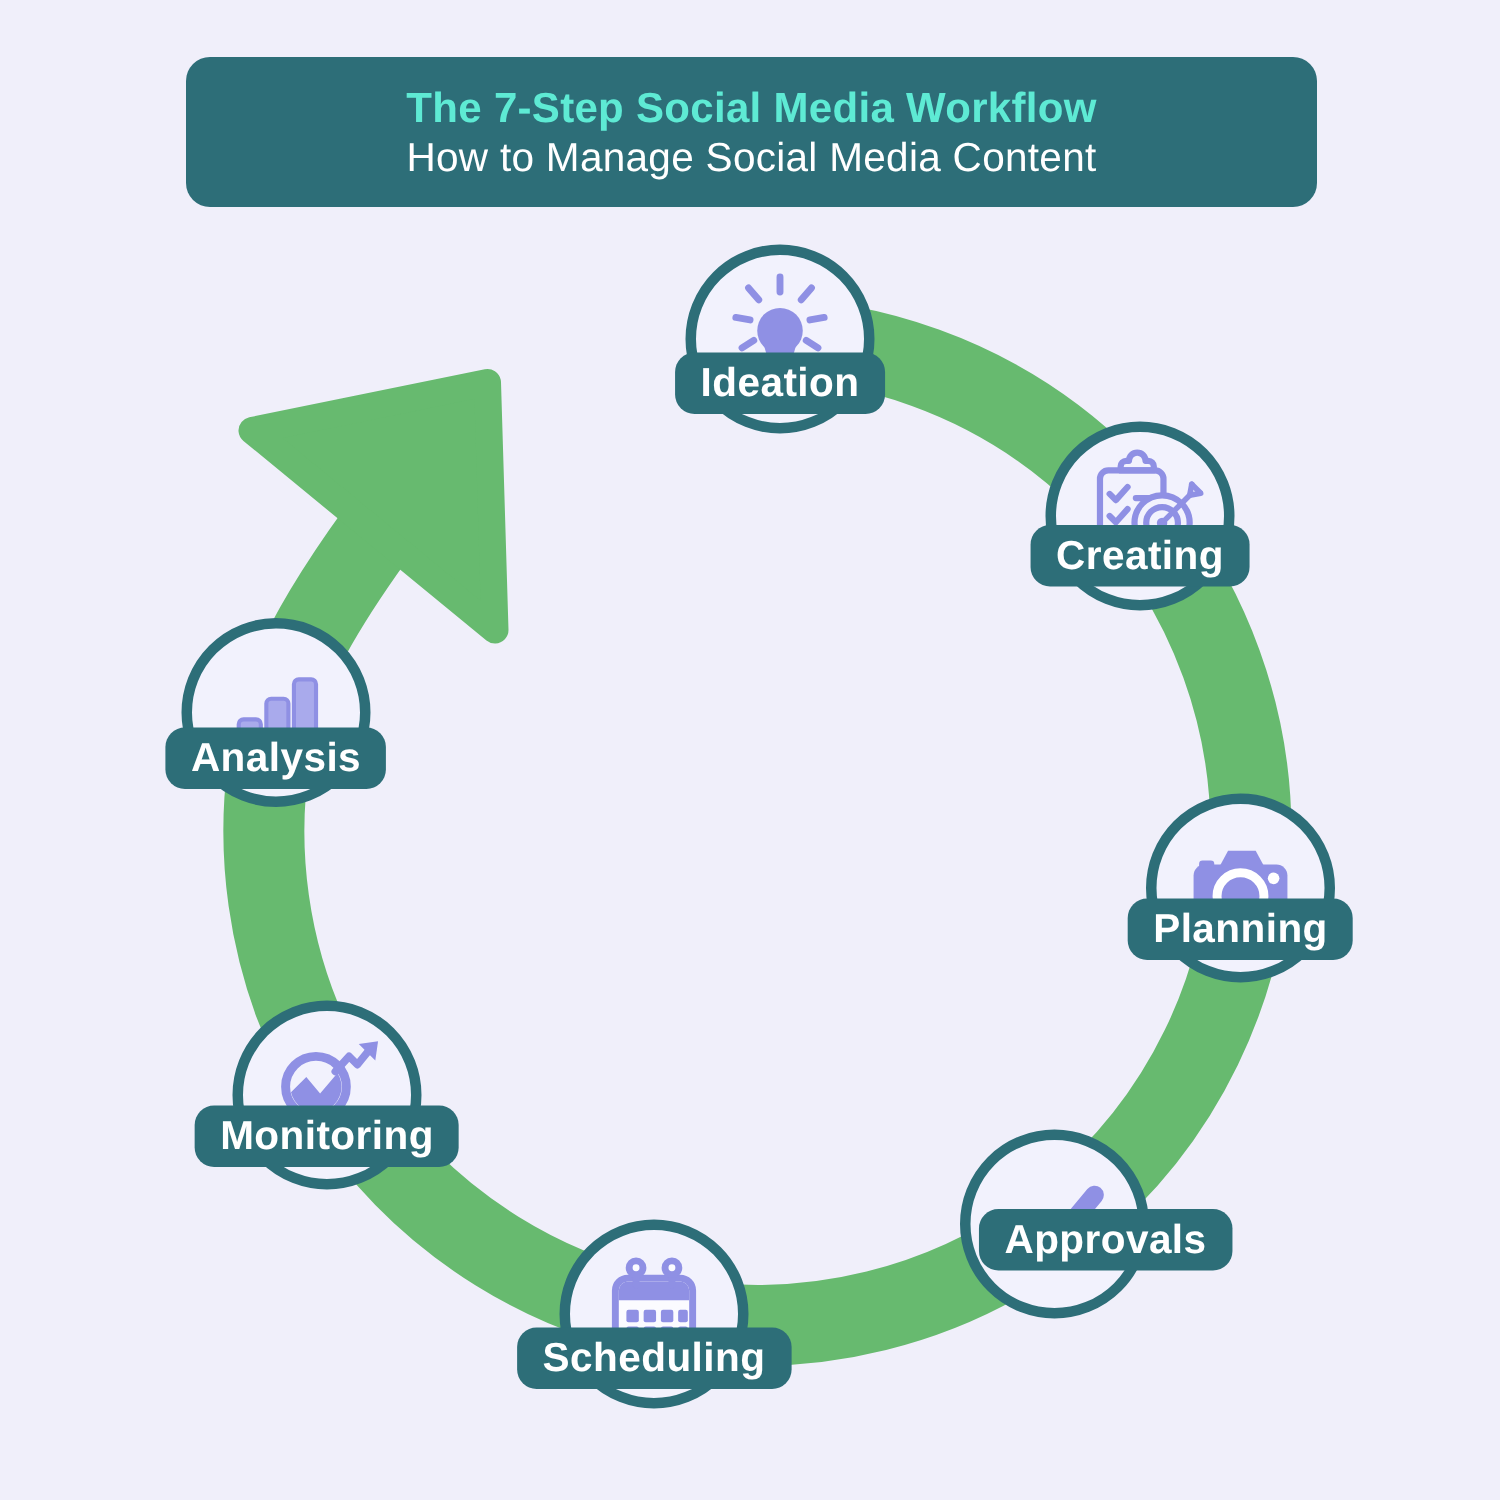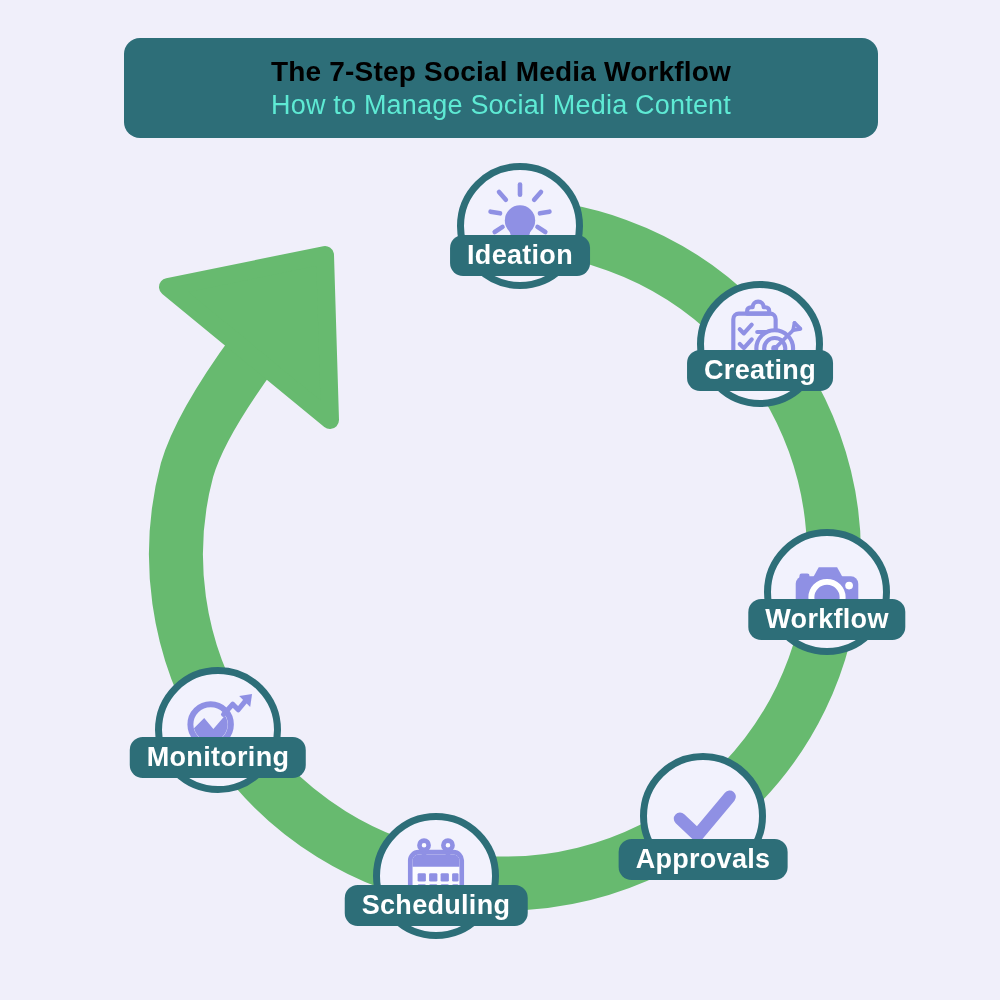--- a/index.html
+++ b/index.html
@@ -8,22 +8,22 @@
     background:#F0EFFA;
     font-family:"Liberation Sans","DejaVu Sans",sans-serif;
   }
   .arrow-svg{position:absolute;left:0;top:0;z-index:1;}
   .banner{
     position:absolute;left:124px;top:38px;width:754px;height:100px;
     background:#2D6E78;border-radius:16px;z-index:6;
     display:flex;flex-direction:column;align-items:center;justify-content:center;
     text-align:center;
   }
-  .banner .title{color:#000000;font-weight:bold;font-size:28px;line-height:34px;letter-spacing:.2px;}
-  .banner .subtitle{color:#5eead4;font-weight:400;font-size:27px;line-height:32px;letter-spacing:.2px;}
+  .banner .title{color:#5eead4;font-weight:bold;font-size:28px;line-height:34px;letter-spacing:.2px;}
+  .banner .subtitle{color:#ffffff;font-weight:400;font-size:27px;line-height:32px;letter-spacing:.2px;}
   .node{position:absolute;z-index:2;}
   .circle{
     width:112px;height:112px;border-radius:50%;
     background:#F2F2FD;border:7px solid #2D6E78;
     display:flex;align-items:center;justify-content:center;
   }
   .pill{
     position:absolute;left:50%;transform:translateX(-50%);
     background:#2D6E78;border-radius:13px;height:41px;
     padding:0 17px;z-index:4;white-space:nowrap;
@@ -96,30 +96,30 @@
   <div class="node" style="left:764px;top:529px;">
     <div class="circle">
       <svg class="icon" width="92" height="92" viewBox="0 0 100 100">
         <rect x="20" y="30" width="11" height="9" rx="2.5" fill="#8F90E4"></rect>
         <path d="M35 34 l6 -11 h20 l6 11 z" fill="#8F90E4"></path>
         <rect x="16" y="33" width="68" height="44" rx="8" fill="#8F90E4"></rect>
         <circle cx="50" cy="56" r="17" fill="none" stroke="#FFFFFF" stroke-width="6.5"></circle>
         <circle cx="74" cy="43" r="4.2" fill="#FFFFFF"></circle>
       </svg>
     </div>
-    <div class="pill" style="top:70px;">Workflow</div>
+    <div class="pill" style="top:70px;">Planning</div>
   </div>
 
   <div class="node" style="left:640px;top:753px;">
     <div class="circle">
       <svg class="icon" width="92" height="92" viewBox="0 0 100 100">
         <path d="M25 53 L44 71 L79 29" fill="none" stroke="#8F90E4" stroke-width="13.5" stroke-linecap="round" stroke-linejoin="round"></path>
       </svg>
     </div>
-    <div class="pill" style="top:86px;">Approvals</div>
+    <div class="pill" style="top:53px;margin-left:34px;">Approvals</div>
   </div>
 
   <div class="node" style="left:155px;top:667px;">
     <div class="circle">
       <svg class="icon" width="92" height="92" viewBox="0 0 100 100">
         <defs>
           <clipPath id="lens-clip">
               <circle cx="42" cy="44" r="18.5"></circle>
             </clipPath>
         </defs>
@@ -158,14 +158,26 @@
             <rect x="67.5" y="59" width="7" height="9" rx="1.5"></rect>
           <rect x="30" y="71" width="9" height="7" rx="1.5"></rect>
             <rect x="42.5" y="71" width="9" height="7" rx="1.5"></rect>
             <rect x="55" y="71" width="9" height="7" rx="1.5"></rect>
         </g>
       </svg>
     </div>
     <div class="pill" style="top:72px;">Scheduling</div>
   </div>
 
+  <div class="node" style="left:121px;top:412px;">
+    <div class="circle">
+      <svg class="icon" width="92" height="92" viewBox="0 0 100 100">
+        <g fill="#A9AAEC" stroke="#8F90E4" stroke-width="3">
+          <rect x="23" y="55" width="16" height="27" rx="3.5"></rect>
+          <rect x="43" y="40" width="16" height="42" rx="3.5"></rect>
+          <rect x="63" y="26" width="16" height="56" rx="3.5"></rect>
+        </g>
+      </svg>
+    </div>
+    <div class="pill" style="top:73px;">Analysis</div>
+  </div>
 
 </div>
 
 </body></html>

